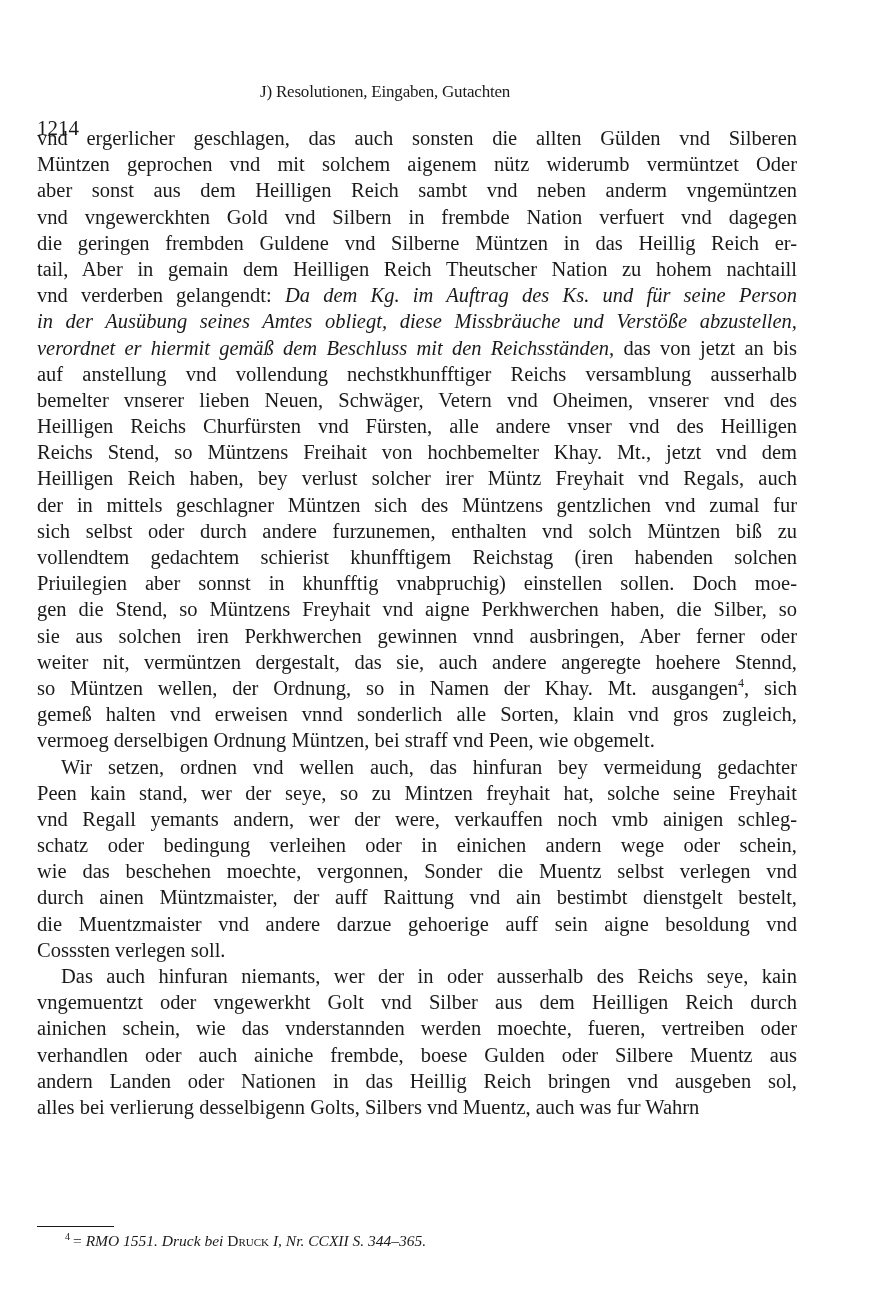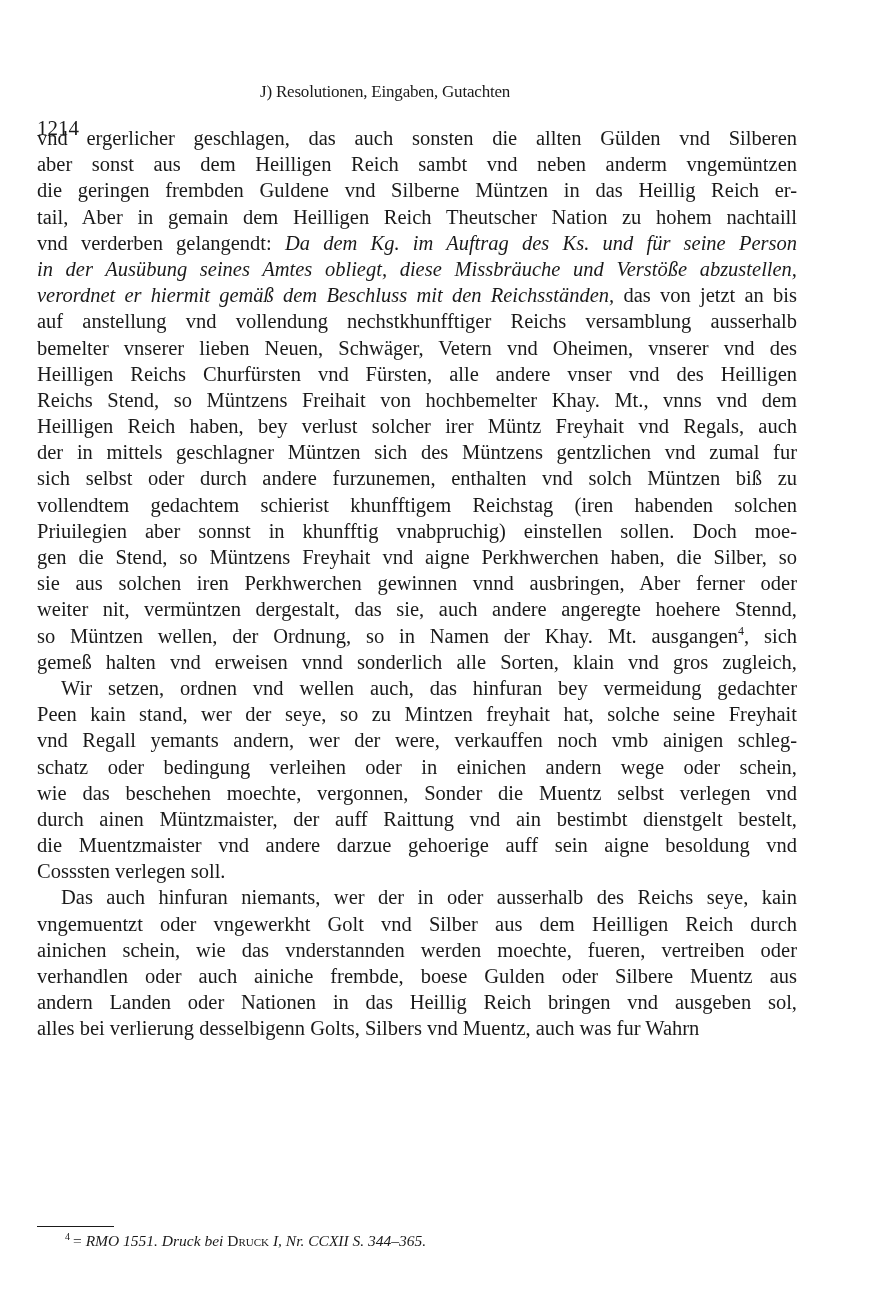--- a/index.html
+++ b/index.html
@@ -27,40 +27,43 @@
 <body>
 
 <div class="page">
   <div class="running-head">
     <span class="page-number">1214</span>
     <span class="running-title">J) Resolutionen, Eingaben, Gutachten</span>
   </div>
 
   <div class="body-text" id="body-text">
       <span class="line">vnd ergerlicher geschlagen, das auch sonsten die allten Gülden vnd Silberen</span>
+      <span class="line">Müntzen geprochen vnd mit solchem aigenem nütz widerumb vermüntzet Oder</span>
       <span class="line">aber sonst aus dem Heilligen Reich sambt vnd neben anderm vngemüntzen</span>
+      <span class="line">vnd vngewerckhten Gold vnd Silbern in frembde Nation verfuert vnd dagegen</span>
       <span class="line">die geringen frembden Guldene vnd Silberne Müntzen in das Heillig Reich er-</span>
       <span class="line">tail, Aber in gemain dem Heilligen Reich Theutscher Nation zu hohem nachtaill</span>
       <span class="line">vnd verderben gelangendt: <span class="it">Da dem Kg. im Auftrag des Ks. und für seine Person</span></span>
       <span class="line"><span class="it">in der Ausübung seines Amtes obliegt, diese Missbräuche und Verstöße abzustellen,</span></span>
       <span class="line"><span class="it">verordnet er hiermit gemäß dem Beschluss mit den Reichsständen,</span> das von jetzt an bis</span>
       <span class="line">auf anstellung vnd vollendung nechstkhunfftiger Reichs versamblung ausserhalb</span>
       <span class="line">bemelter vnserer lieben Neuen, Schwäger, Vetern vnd Oheimen, vnserer vnd des</span>
       <span class="line">Heilligen Reichs Churfürsten vnd Fürsten, alle andere vnser vnd des Heilligen</span>
-      <span class="line">Reichs Stend, so Müntzens Freihait von hochbemelter Khay. Mt., vnns vnd dem</span>
+      <span class="line">Reichs Stend, so Müntzens Freihait von hochbemelter Khay. Mt., jetzt vnd dem</span>
       <span class="line">Heilligen Reich haben, bey verlust solcher irer Müntz Freyhait vnd Regals, auch</span>
       <span class="line">der in mittels geschlagner Müntzen sich des Müntzens gentzlichen vnd zumal fur</span>
       <span class="line">sich selbst oder durch andere furzunemen, enthalten vnd solch Müntzen biß zu</span>
       <span class="line">vollendtem gedachtem schierist khunfftigem Reichstag (iren habenden solchen</span>
       <span class="line">Priuilegien aber sonnst in khunfftig vnabpruchig) einstellen sollen. Doch moe-</span>
       <span class="line">gen die Stend, so Müntzens Freyhait vnd aigne Perkhwerchen haben, die Silber, so</span>
       <span class="line">sie aus solchen iren Perkhwerchen gewinnen vnnd ausbringen, Aber ferner oder</span>
       <span class="line">weiter nit, vermüntzen dergestalt, das sie, auch andere angeregte hoehere Stennd,</span>
       <span class="line">so Müntzen wellen, der Ordnung, so in Namen der Khay. Mt. ausgangen<sup>4</sup>, sich</span>
       <span class="line">gemeß halten vnd erweisen vnnd sonderlich alle Sorten, klain vnd gros zugleich,</span>
+      <span class="line last">vermoeg derselbigen Ordnung Müntzen, bei straff vnd Peen, wie obgemelt.</span>
       <span class="line indent">Wir setzen, ordnen vnd wellen auch, das hinfuran bey vermeidung gedachter</span>
       <span class="line">Peen kain stand, wer der seye, so zu Mintzen freyhait hat, solche seine Freyhait</span>
       <span class="line">vnd Regall yemants andern, wer der were, verkauffen noch vmb ainigen schleg-</span>
       <span class="line">schatz oder bedingung verleihen oder in einichen andern wege oder schein,</span>
       <span class="line">wie das beschehen moechte, vergonnen, Sonder die Muentz selbst verlegen vnd</span>
       <span class="line">durch ainen Müntzmaister, der auff Raittung vnd ain bestimbt dienstgelt bestelt,</span>
       <span class="line">die Muentzmaister vnd andere darzue gehoerige auff sein aigne besoldung vnd</span>
       <span class="line last">Cosssten verlegen soll.</span>
       <span class="line indent">Das auch hinfuran niemants, wer der in oder ausserhalb des Reichs seye, kain</span>
       <span class="line">vngemuentzt oder vngewerkht Golt vnd Silber aus dem Heilligen Reich durch</span>

